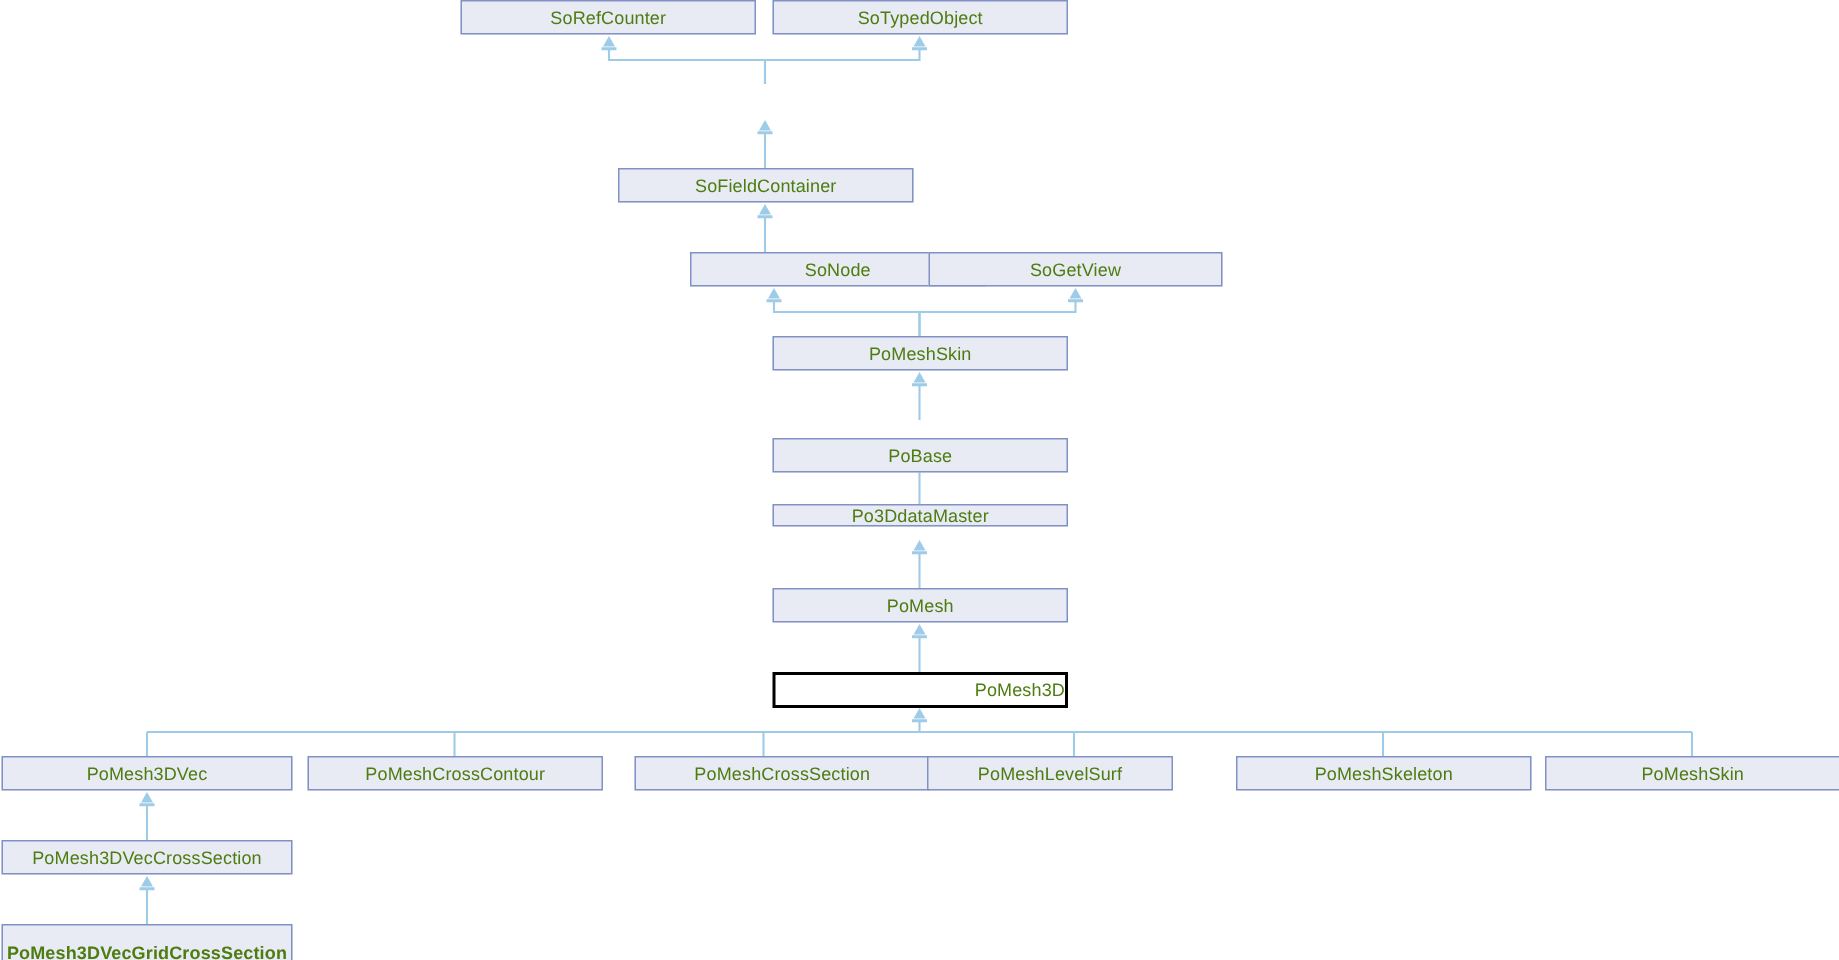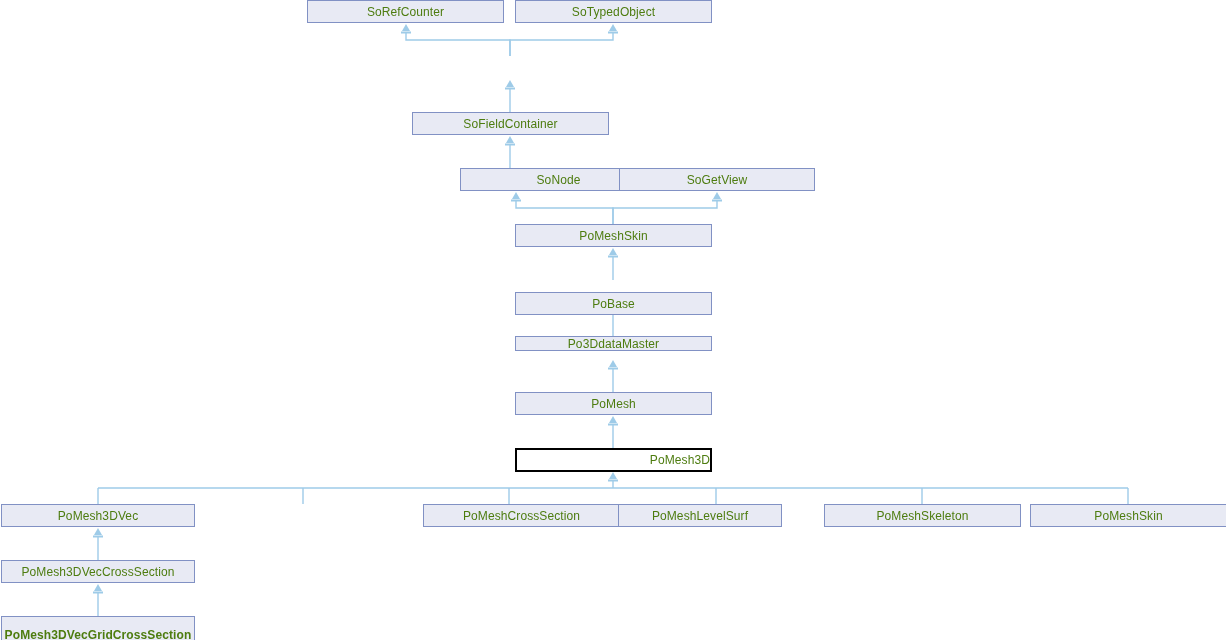--- a/index.html
+++ b/index.html
@@ -166,20 +166,23 @@
   </div>
 
   <div class="node current" style="left:515px; top:448px; width:197px; height:24px;justify-content:flex-end;">
     <span class="node-label">PoMesh3D</span>
   </div>
 
   <div class="node" style="left:1px; top:504px; width:194px; height:23px;justify-content:center;">
     <span class="node-label">PoMesh3DVec</span>
   </div>
 
+  <div class="node" style="left:205px; top:504px; width:197px; height:23px;">
+    <span class="node-label">PoMeshCrossContour</span>
+  </div>
 
   <div class="node" style="left:411px; top:504px; width:197px; height:23px;margin-left:12px;">
     <span class="node-label">PoMeshCrossSection</span>
   </div>
 
   <div class="node" style="left:618px; top:504px; width:164px; height:23px;">
     <span class="node-label">PoMeshLevelSurf</span>
   </div>
 
   <div class="node" style="left:824px; top:504px; width:197px; height:23px;">

